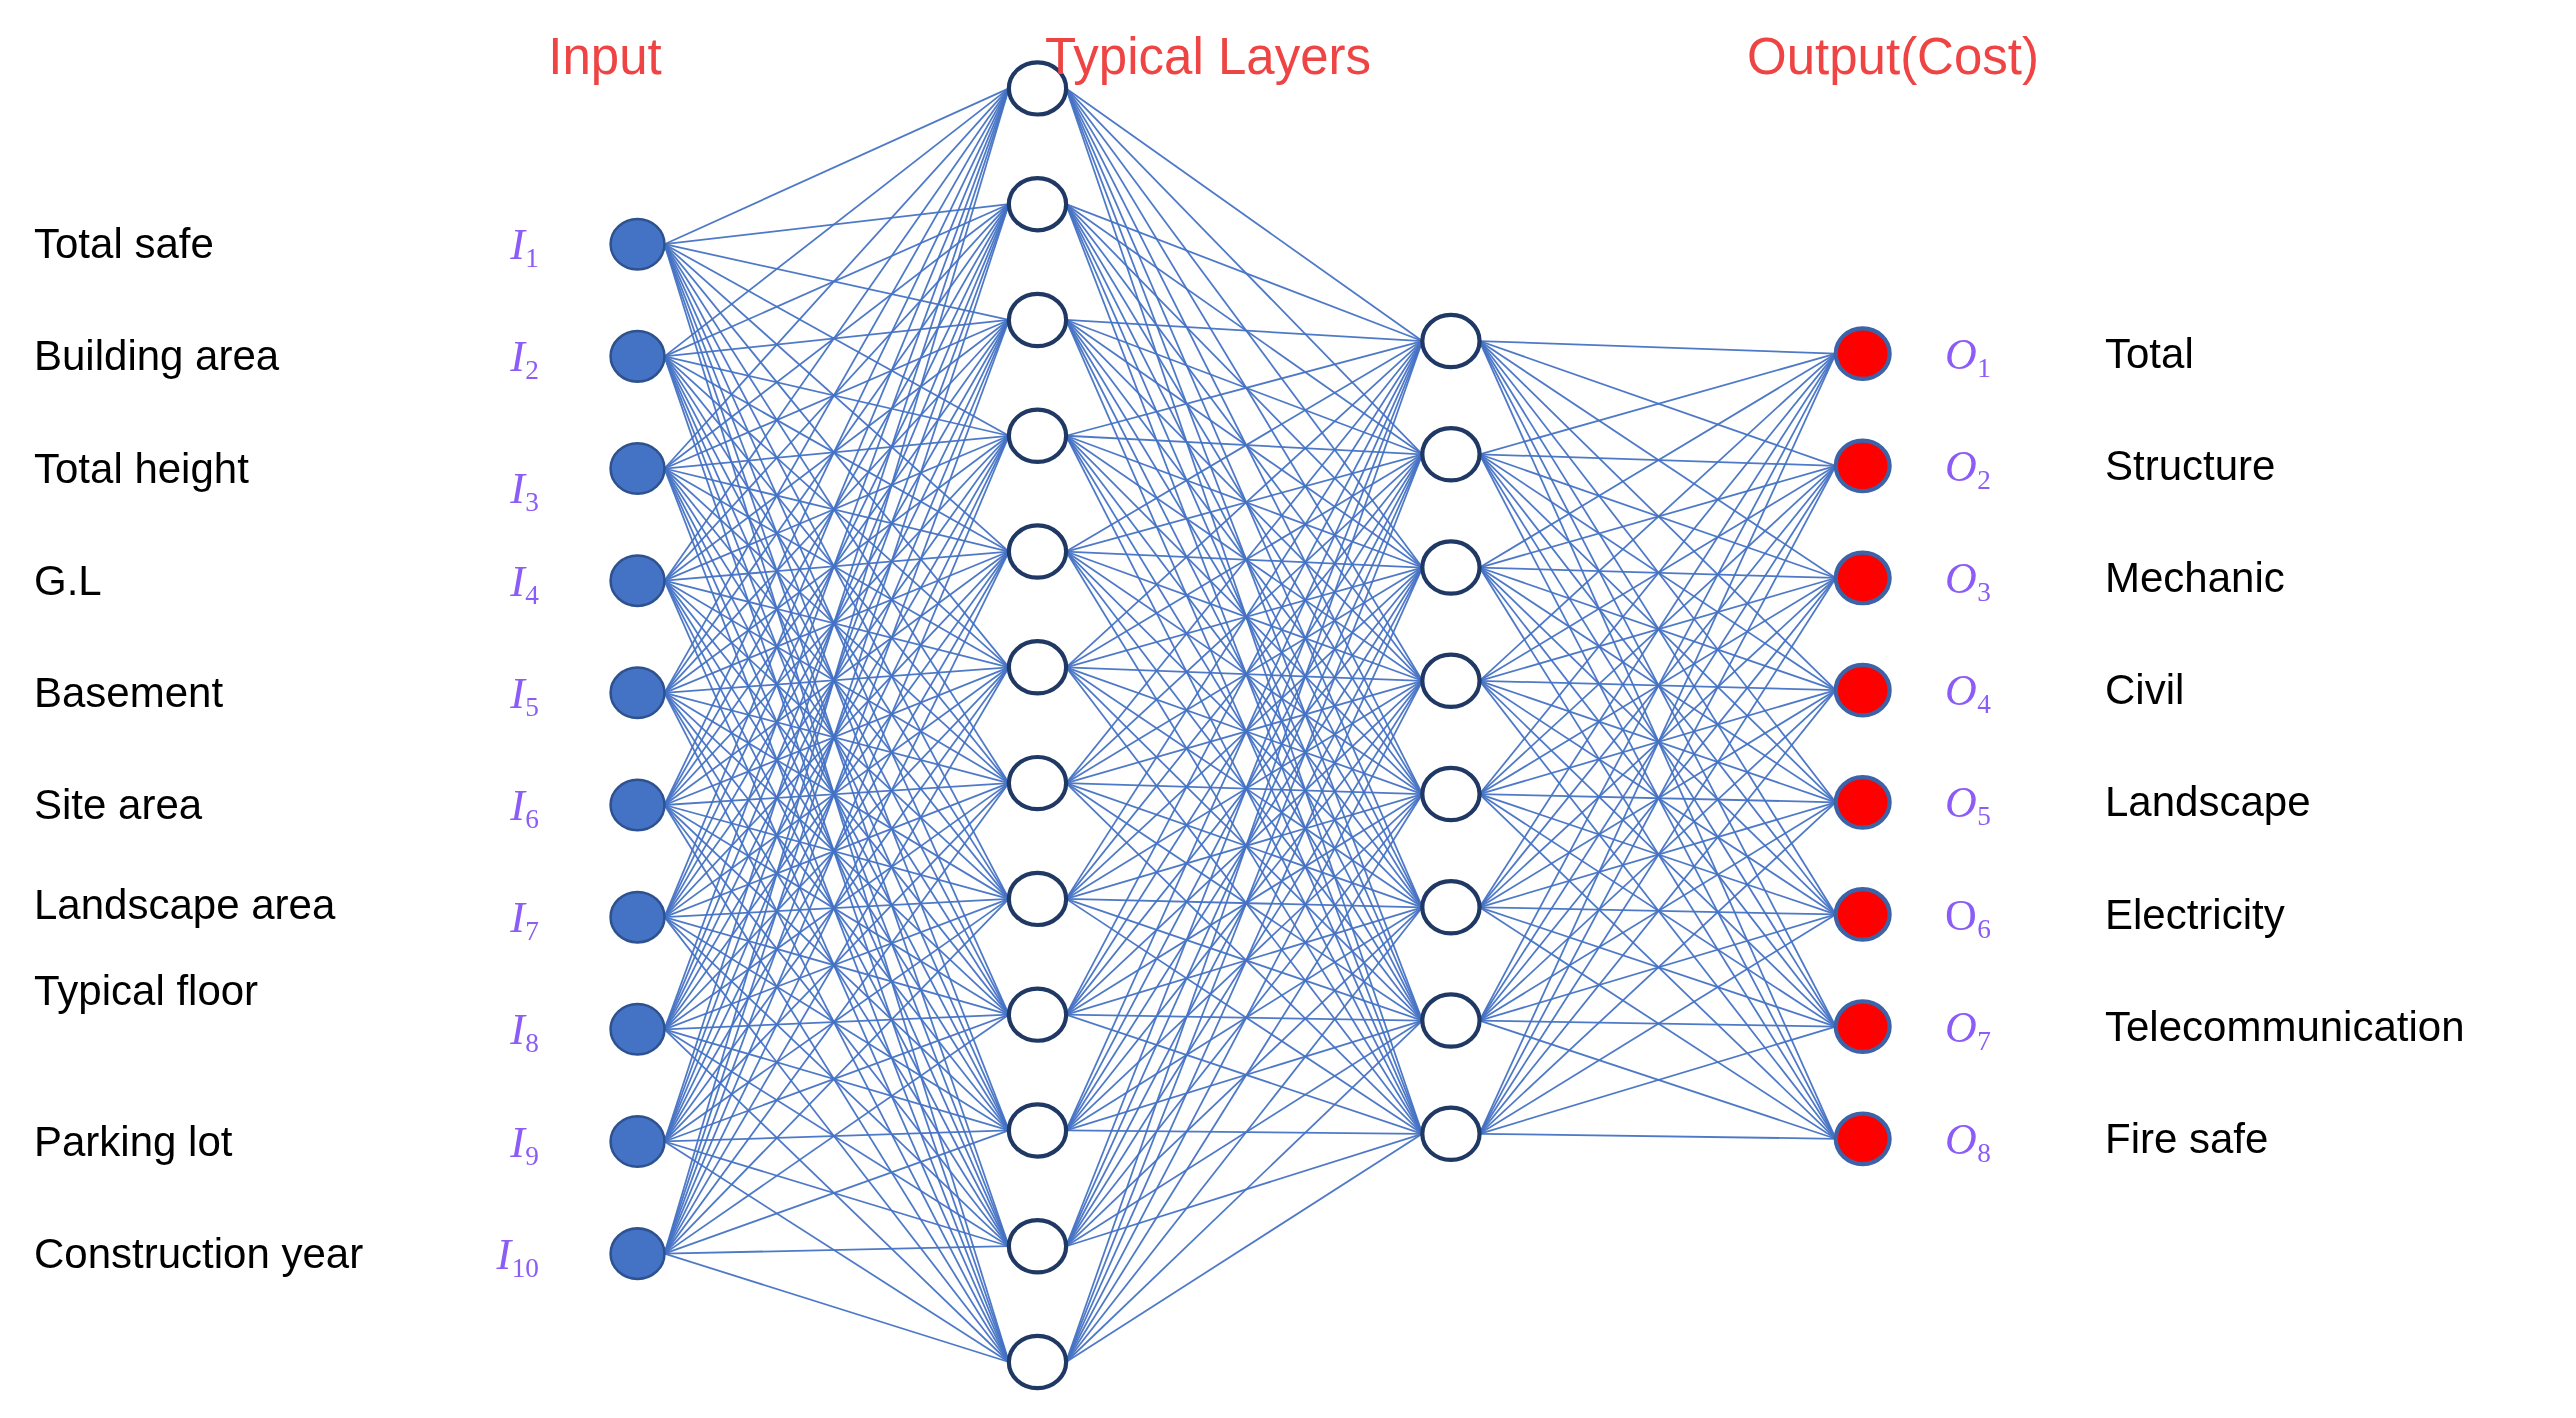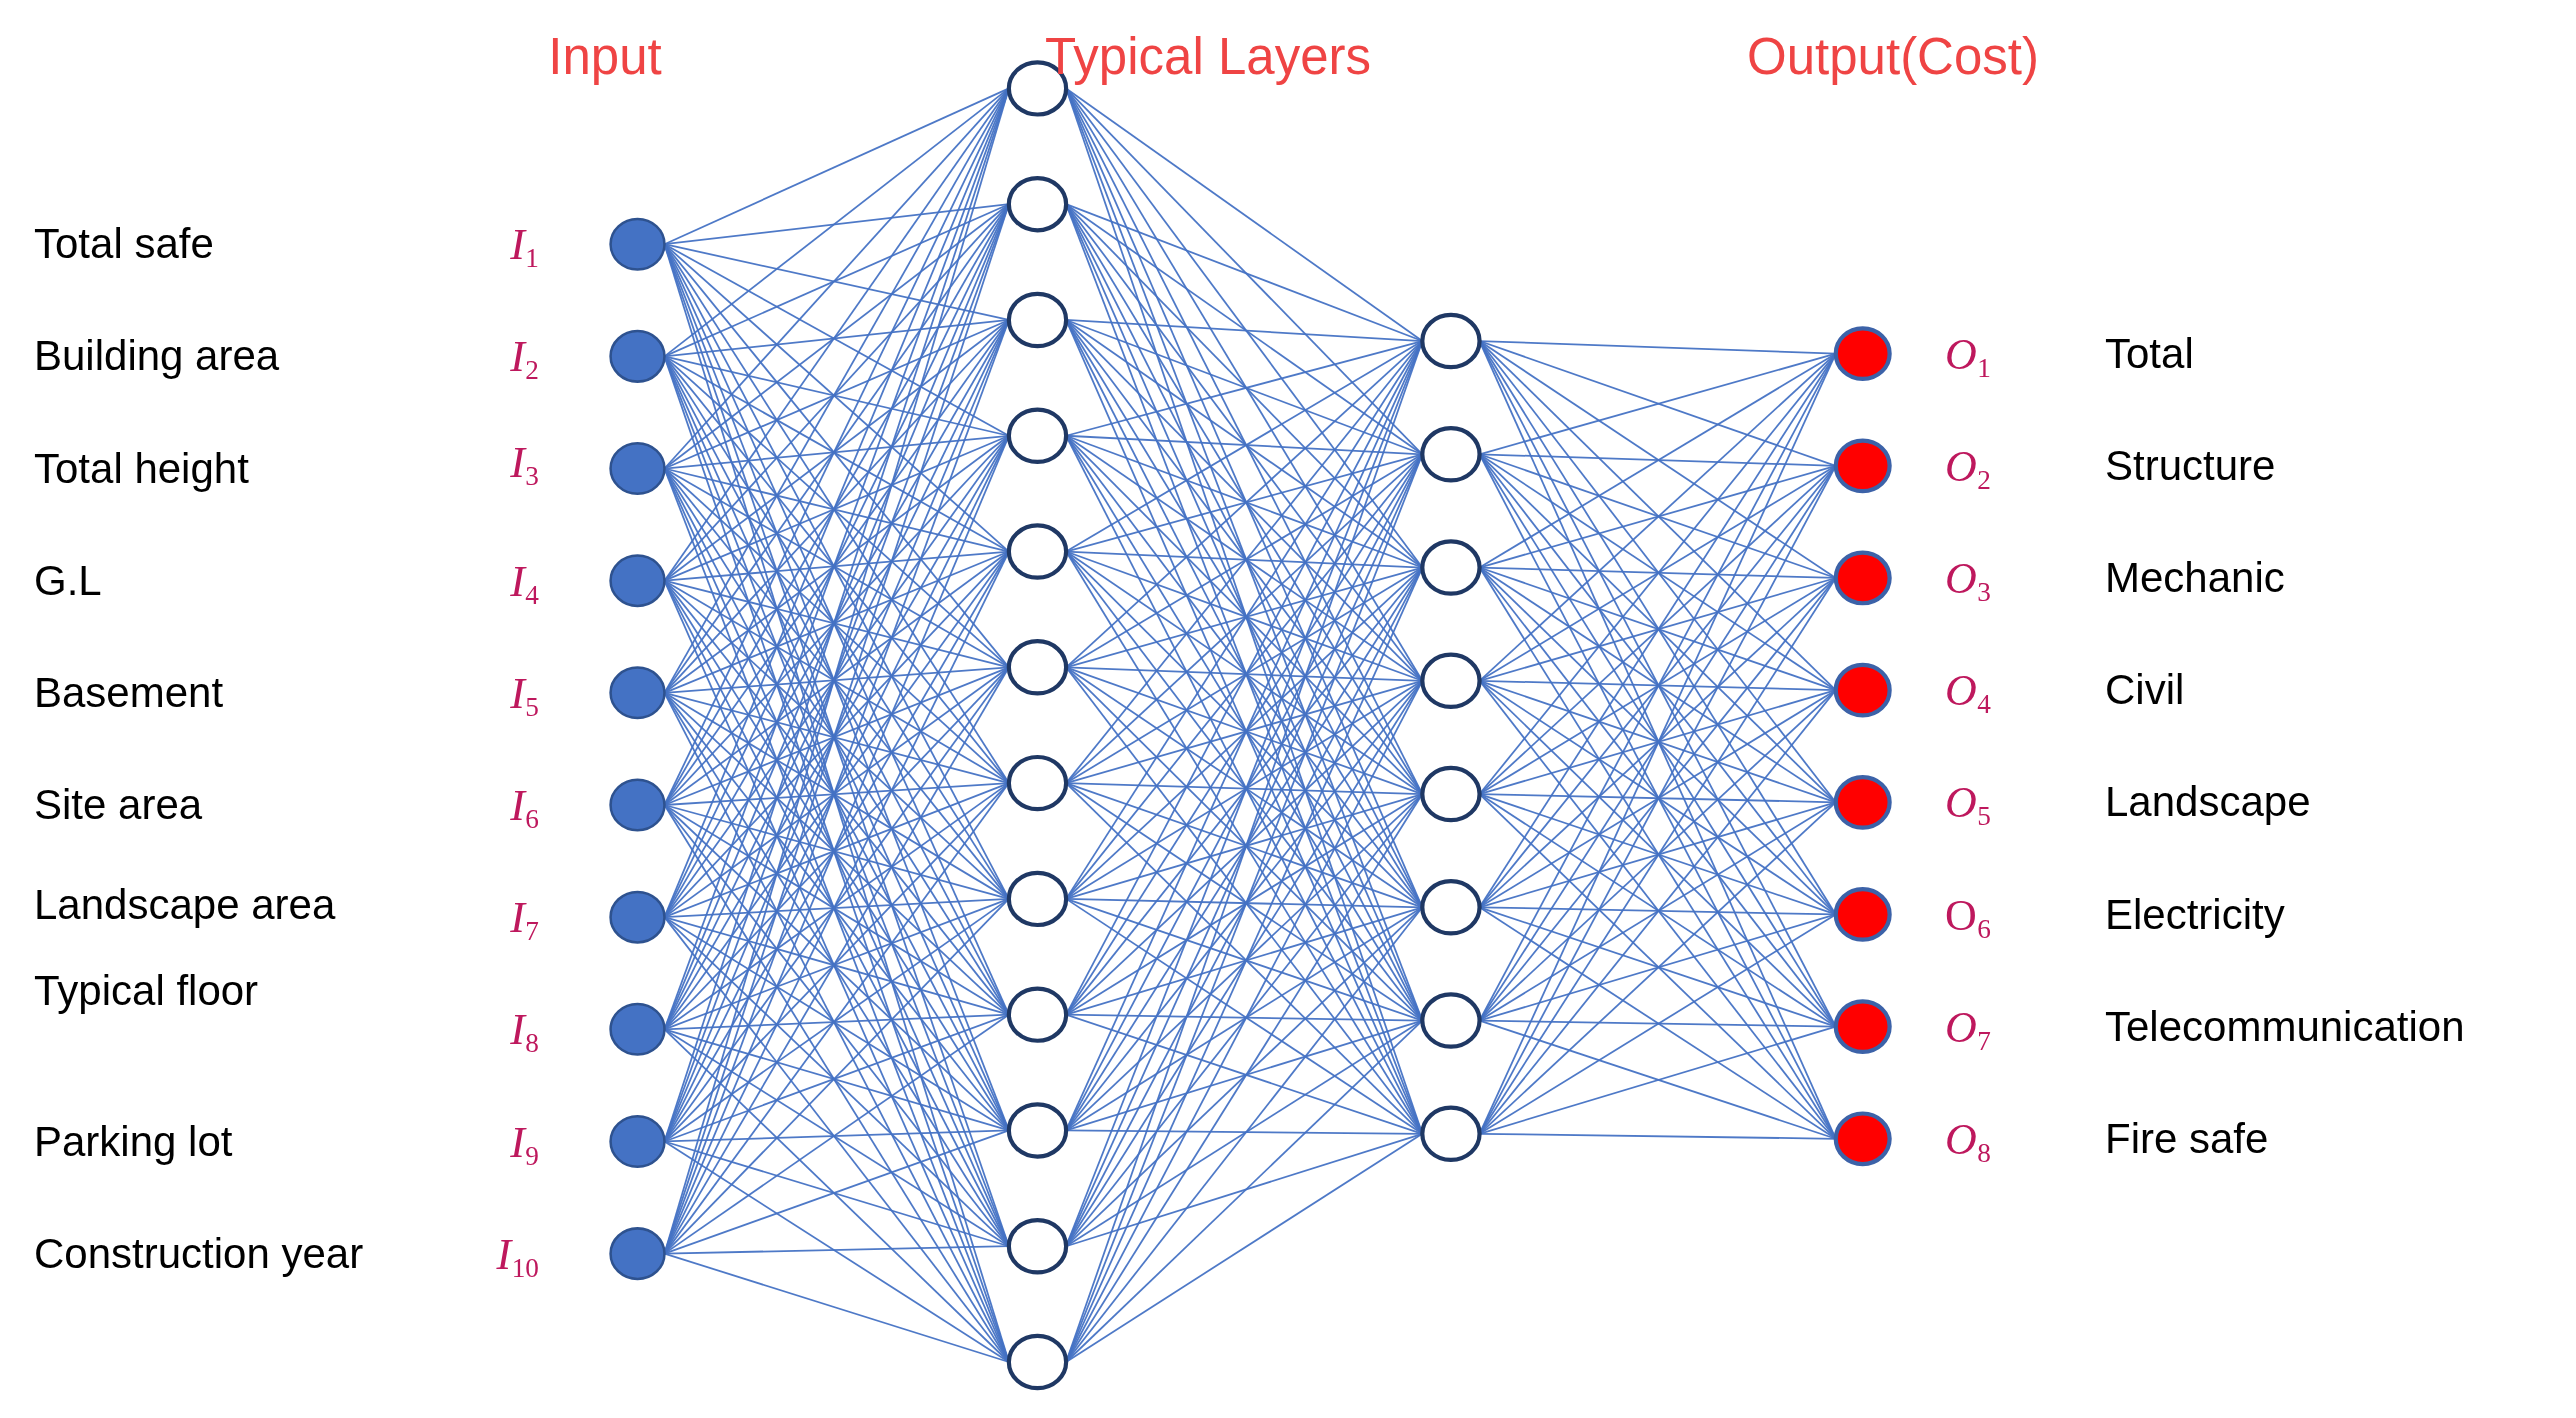--- a/index.html
+++ b/index.html
@@ -47,21 +47,21 @@
   }
 
   .input-label   { left: 34px;  text-align: left; }
   .output-label  { left: 2105px; text-align: left; }
 
   .sym {
     position: absolute;
     font-family: "Liberation Serif", serif;
     font-style: italic;
     font-size: 44px;
-    color: #be185d;
+    color: #8b5cf6;
     white-space: nowrap;
     transform: translateY(-50%);
   }
   .sym.upright { font-style: normal; }
   .sym sub {
     font-size: 0.62em;
     font-style: normal;
     vertical-align: baseline;
     position: relative;
     top: 0.30em;
@@ -410,21 +410,21 @@
         <ellipse cx="2212" cy="1352.3999999999999" rx="32" ry="30" class="node-out"></ellipse>
       </g>
   </svg>
 
   <div id="input-text">
       <div class="io-label input-label" style="top: 244px;">Total safe</div>
       <div class="sym input-sym" style="top: 244px;">I<sub>1</sub></div>
       <div class="io-label input-label" style="top: 356px;">Building area</div>
       <div class="sym input-sym" style="top: 356px;">I<sub>2</sub></div>
       <div class="io-label input-label" style="top: 469px;">Total height</div>
-      <div class="sym input-sym" style="top: 462px; margin-left: 9px;">I<sub>3</sub></div>
+      <div class="sym input-sym" style="top: 488px; margin-left: 9px;">I<sub>3</sub></div>
       <div class="io-label input-label" style="top: 581px;">G.L</div>
       <div class="sym input-sym" style="top: 581px;">I<sub>4</sub></div>
       <div class="io-label input-label" style="top: 693px;">Basement</div>
       <div class="sym input-sym" style="top: 693px;">I<sub>5</sub></div>
       <div class="io-label input-label" style="top: 805px;">Site area</div>
       <div class="sym input-sym" style="top: 805px;">I<sub>6</sub></div>
       <div class="io-label input-label" style="top: 905px;">Landscape area</div>
       <div class="sym input-sym" style="top: 917px;">I<sub>7</sub></div>
       <div class="io-label input-label" style="top: 991px;">Typical floor</div>
       <div class="sym input-sym" style="top: 1029px;">I<sub>8</sub></div>

